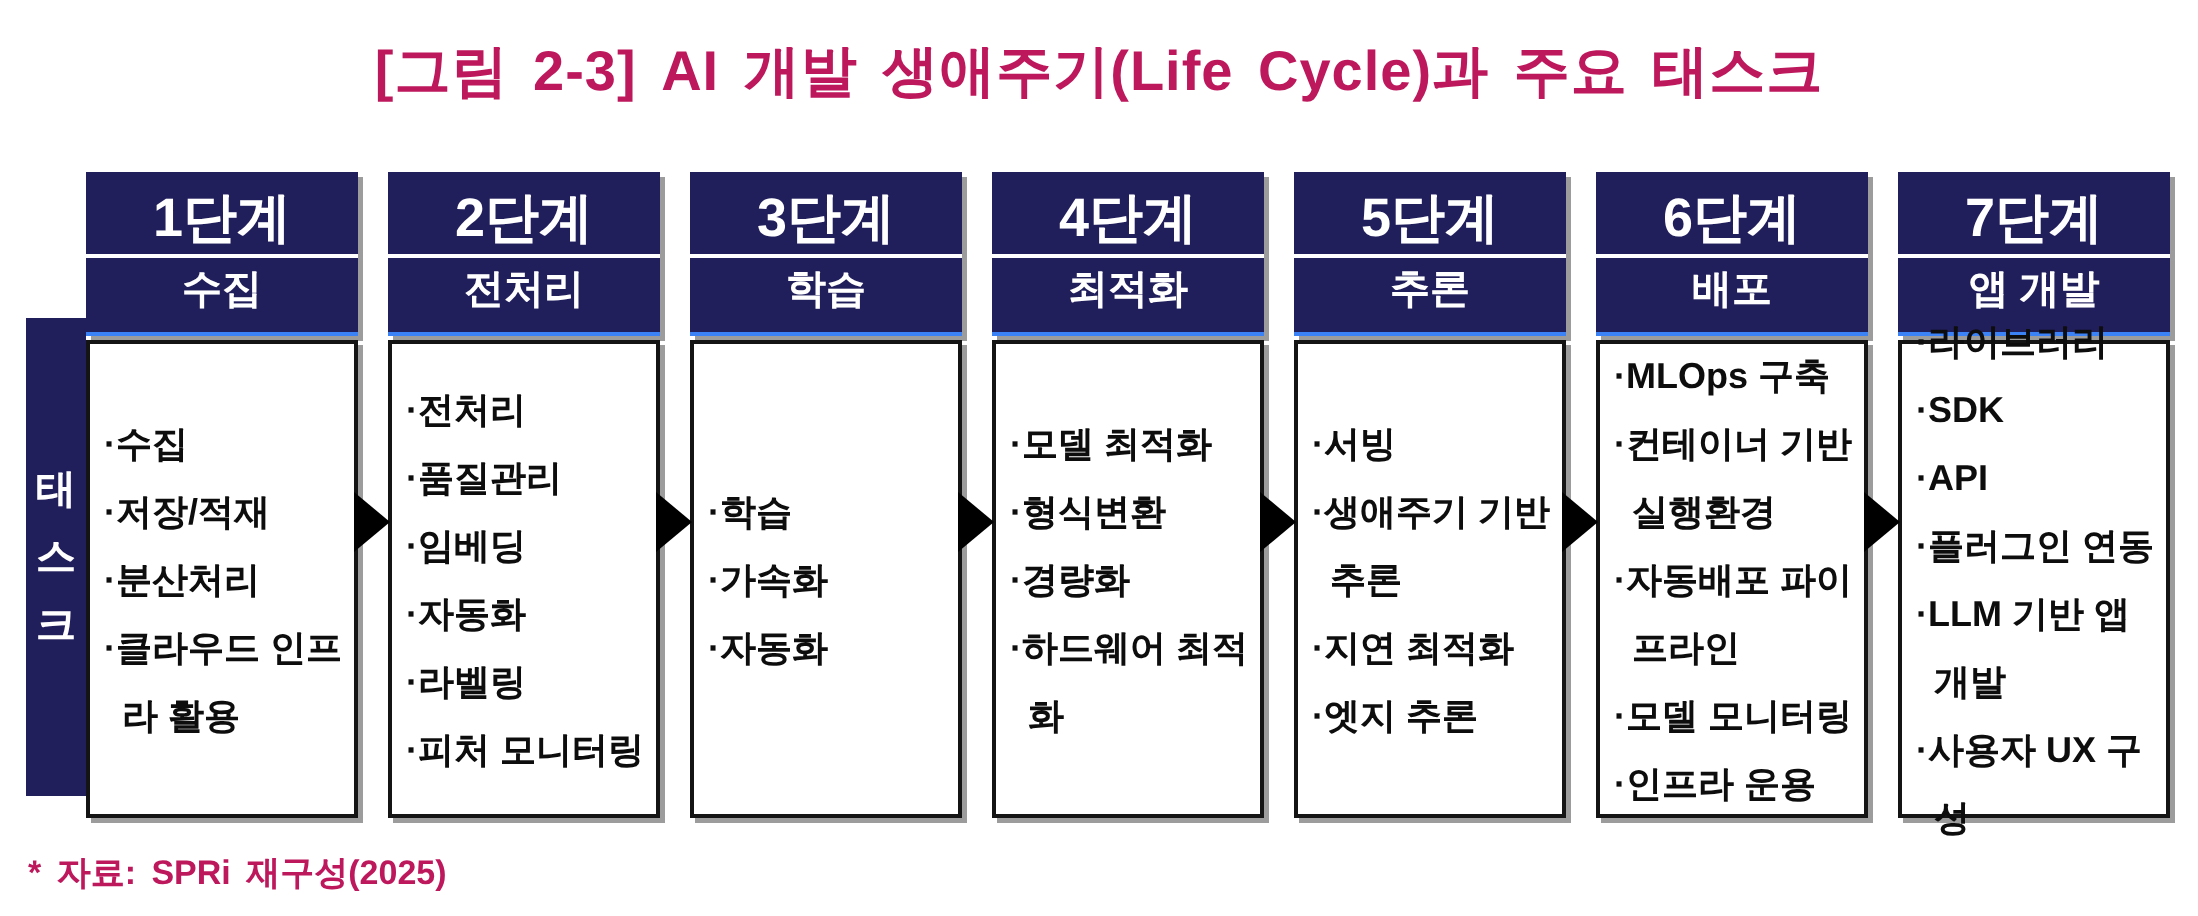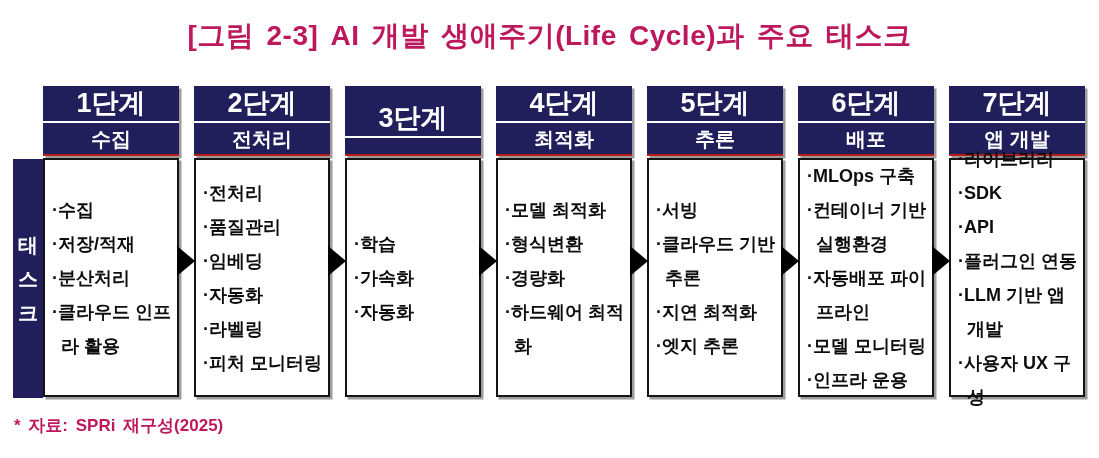--- a/index.html
+++ b/index.html
@@ -38,23 +38,23 @@
     gap: 4px;
     font-size: 20px; font-weight: 800; line-height: 30px;
     flex: 0 0 auto;
   }
 
   .stages { display: flex; position: relative; }
 
   .stage { width: 136px; flex: 0 0 auto; }
 
   .stage-header {
-    height: 70px;
+    height: 82px;
     background: #211e5c;
-    border-bottom: 2px solid #b91c1c;
+    border-bottom: 2px solid #3b82f6;
     color: #ffffff;
     text-align: center;
     display: flex; flex-direction: column; justify-content: center;
     box-shadow: 2.5px 2.5px 0 #9c9c9c;
   }
   .stage-step { font-size: 27px; font-weight: 800; line-height: 33px; }
   .stage-divider { height: 2px; background: #ffffff; width: 100%; margin: 1px 0; }
   .stage-name { font-size: 20px; font-weight: 800; line-height: 30px; }
 
   .stage-body {
@@ -133,20 +133,21 @@
             <div class="task">·피처 모니터링</div>
           </div>
   </div>
 <div class="gap">
           <div class="arrow"></div>
         </div>
   <div class="stage">
     <div class="stage-header">
       <div class="stage-step">3단계</div>
       <div class="stage-divider"></div>
+      <div class="stage-name">학습</div>
     </div>
     <div class="stage-body">
             <div class="task">·학습</div>
             <div class="task">·가속화</div>
             <div class="task">·자동화</div>
           </div>
   </div>
 <div class="gap">
           <div class="arrow"></div>
         </div>
@@ -167,21 +168,21 @@
           <div class="arrow"></div>
         </div>
   <div class="stage">
     <div class="stage-header">
       <div class="stage-step">5단계</div>
       <div class="stage-divider"></div>
       <div class="stage-name">추론</div>
     </div>
     <div class="stage-body">
             <div class="task">·서빙</div>
-            <div class="task">·클라우드 기반 추론</div>
+            <div class="task">·생애주기 기반 추론</div>
             <div class="task">·지연 최적화</div>
             <div class="task">·엣지 추론</div>
           </div>
   </div>
 <div class="gap">
           <div class="arrow"></div>
         </div>
   <div class="stage">
     <div class="stage-header">
       <div class="stage-step">6단계</div>

